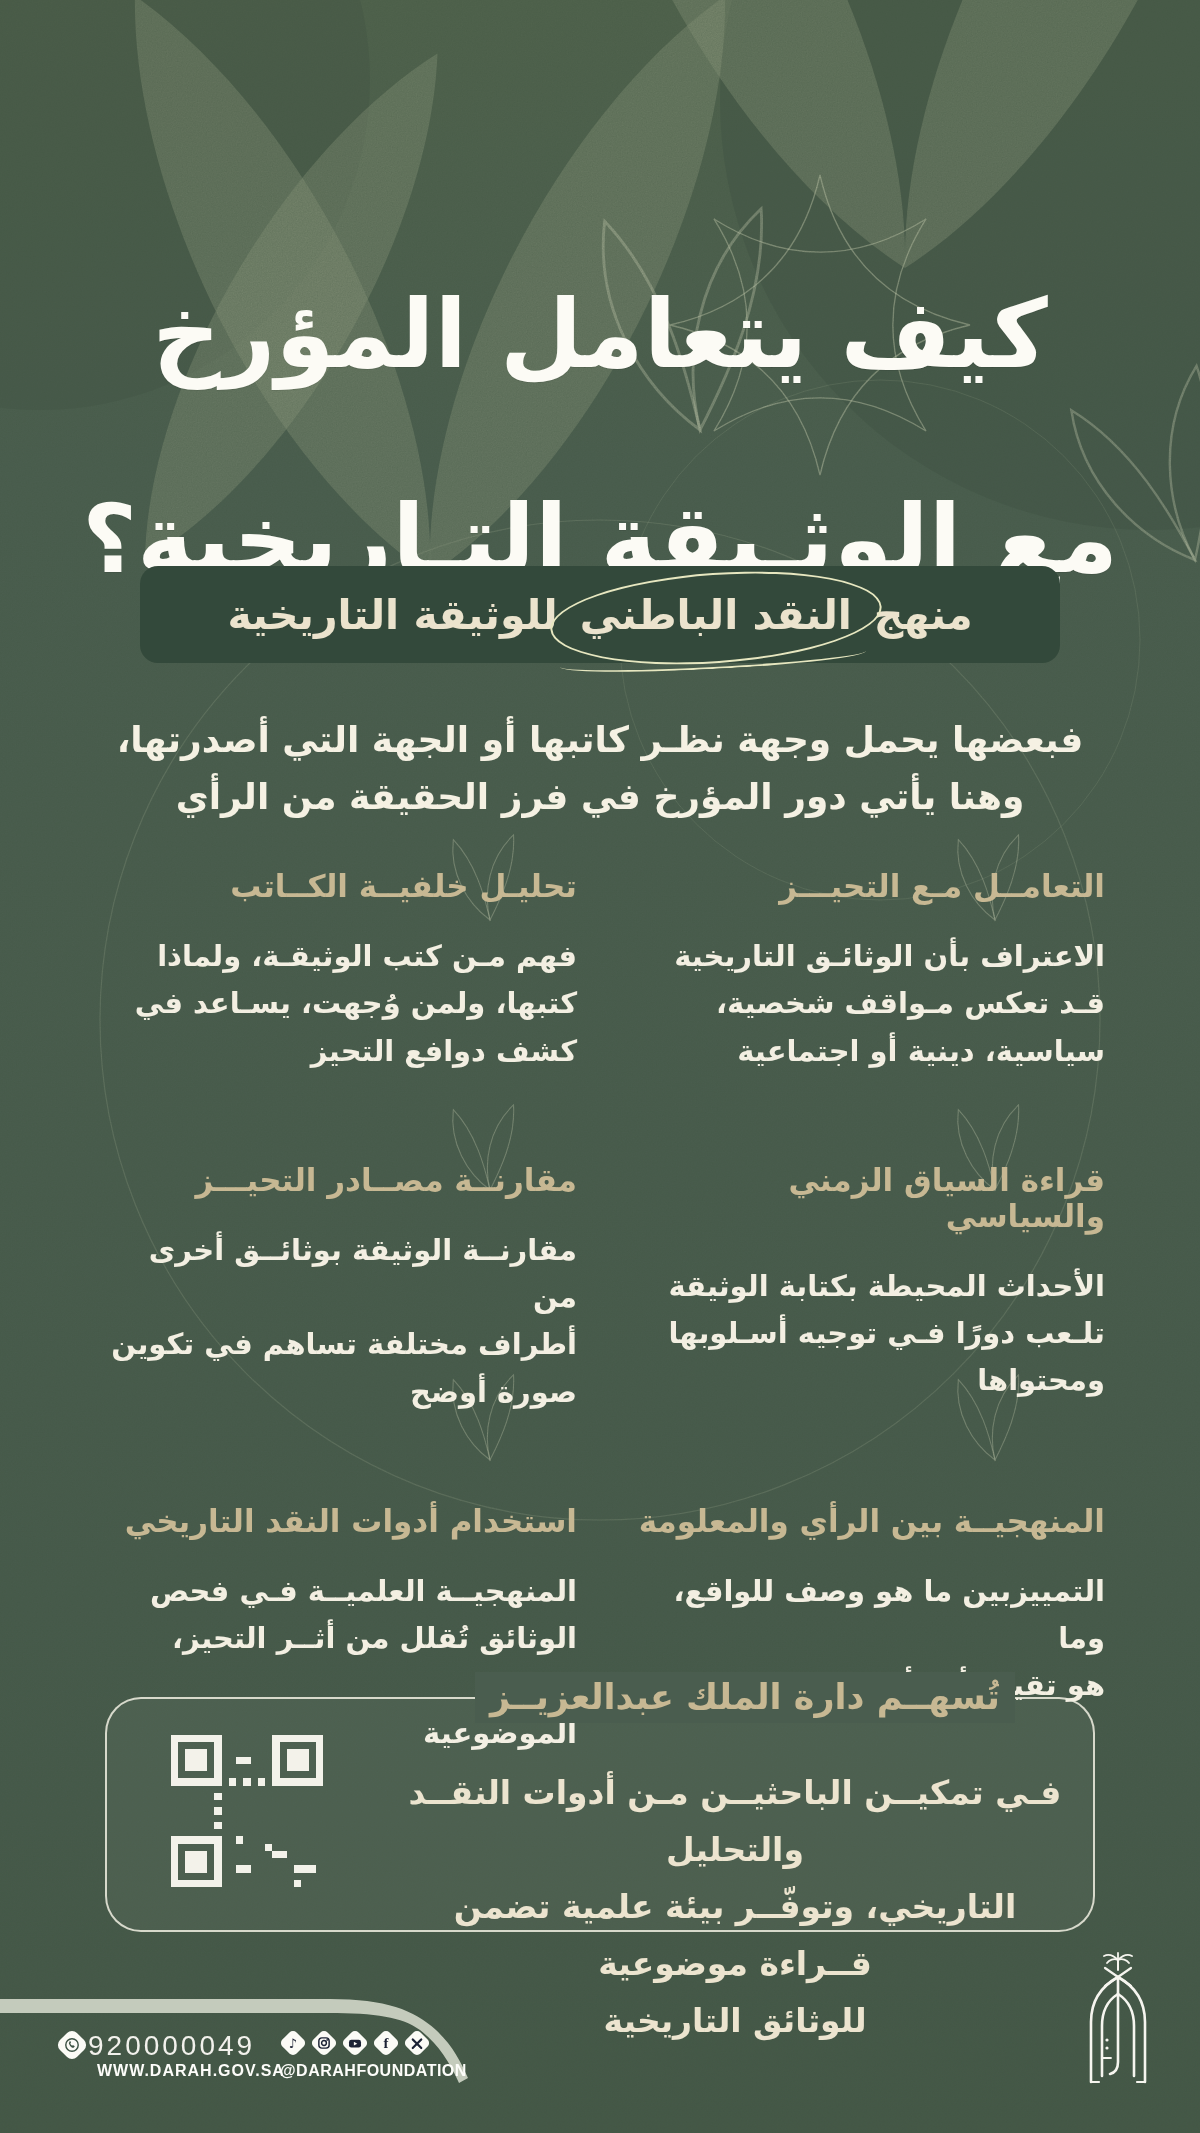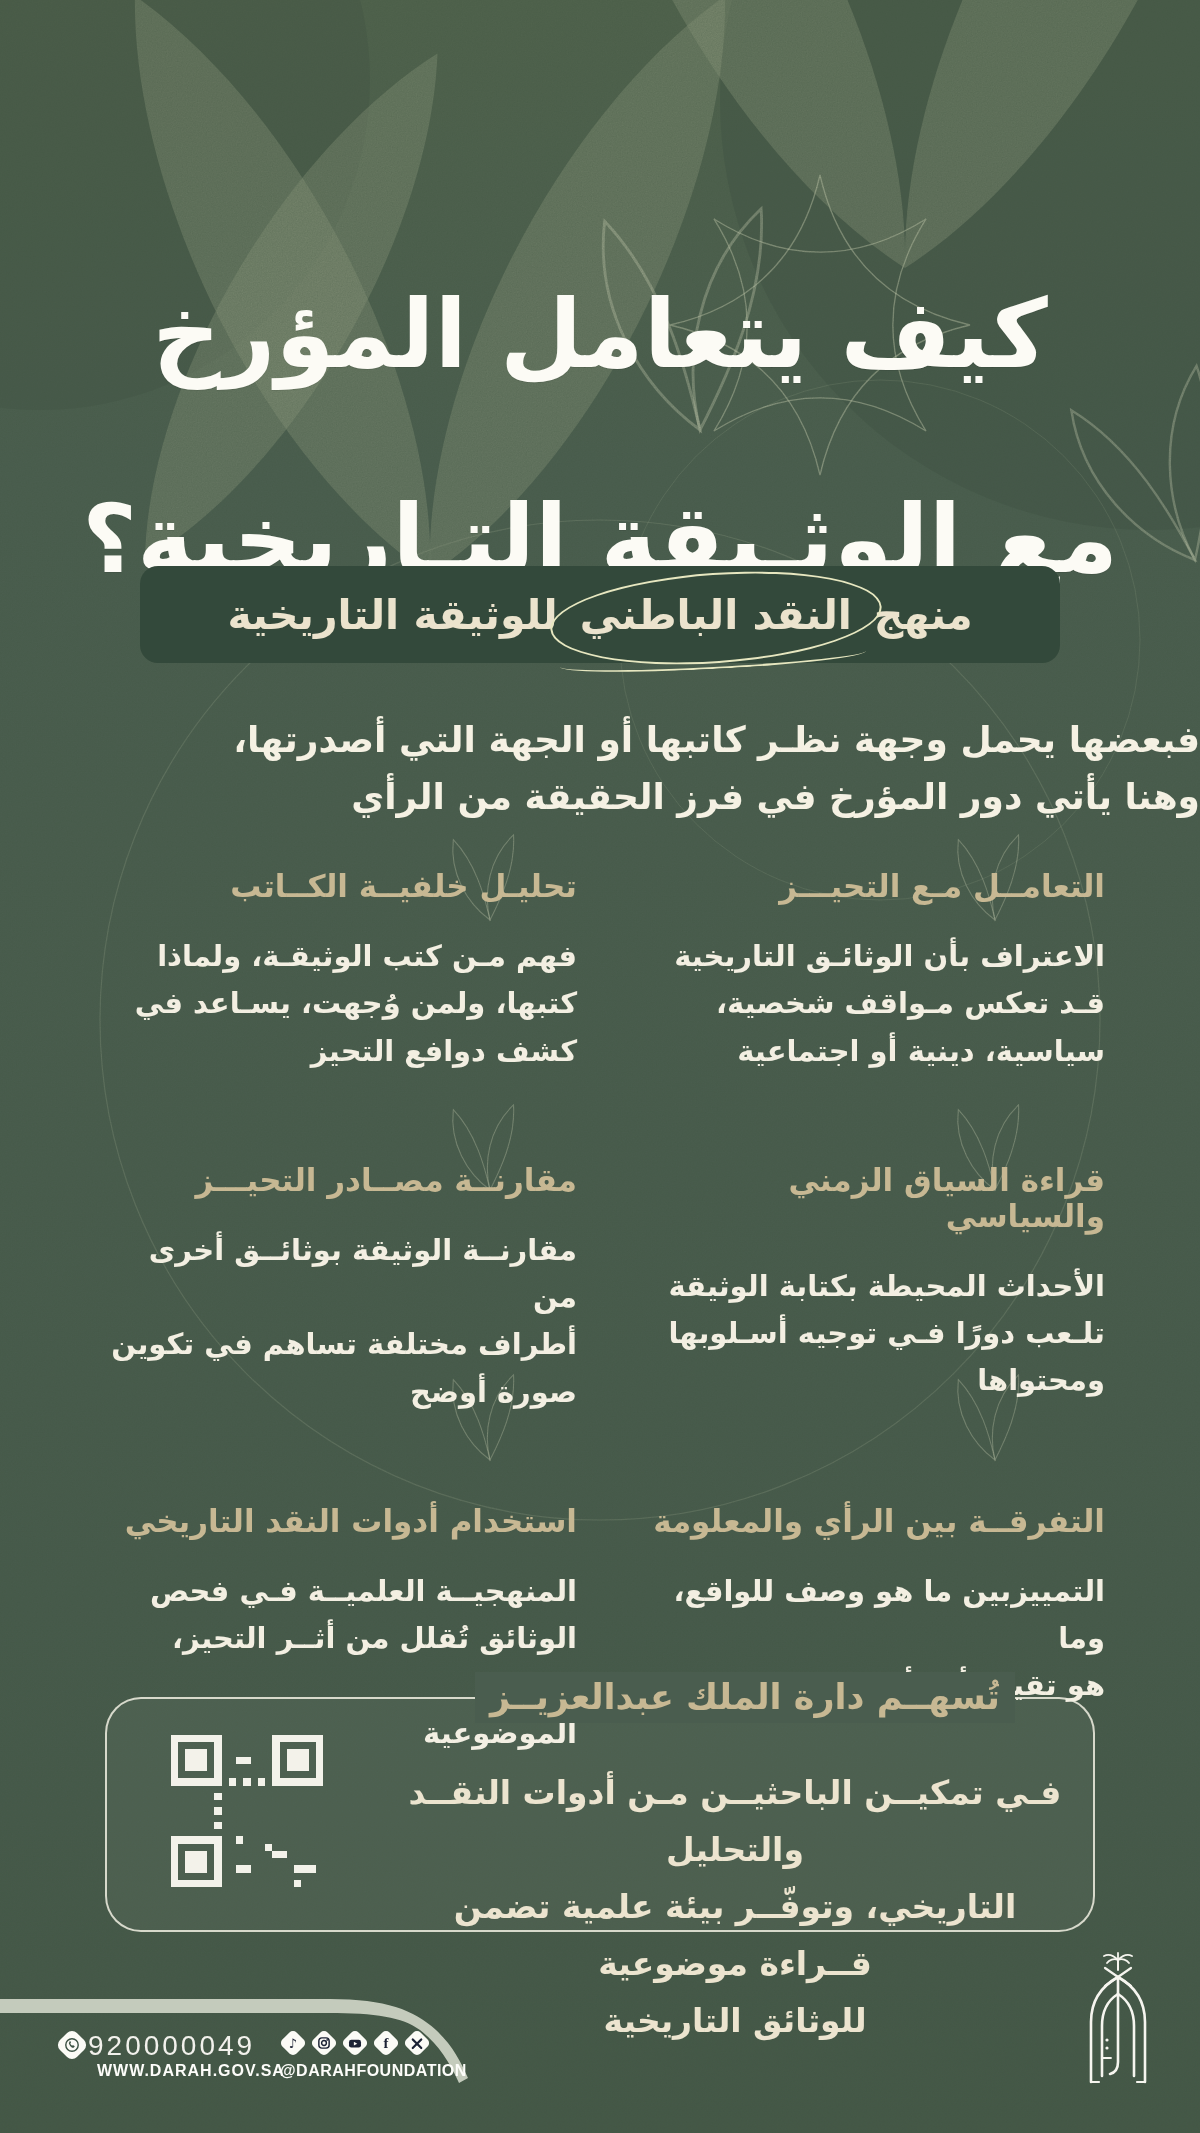--- a/index.html
+++ b/index.html
@@ -26,21 +26,21 @@
   .circled::after{
     content:"";position:absolute;inset:-18px -20px -24px -20px;
     border:2.5px solid #e7e7c0;border-radius:50%;transform:rotate(-4deg);
   }
   .circled::before{
     content:"";position:absolute;left:-10px;right:-4px;bottom:-30px;height:18px;
     border-bottom:2px solid #e7e7c0;border-radius:50%;transform:rotate(-3deg);
   }
   .intro{
     position:absolute;top:676px;left:0;right:0;z-index:3;
-    direction:rtl;white-space:pre-line;
+    direction:rtl;text-align:center;white-space:pre-line;
     font-size:36px;font-weight:bold;color:#f5f1e3;line-height:1.57;
   }
   
   .sections{
     position:absolute;top:868px;left:95px;width:1010px;z-index:3;
     display:grid;grid-template-columns:1fr 1fr;column-gap:46px;row-gap:58px;direction:rtl;
   }
   .section{text-align:right;}
   .s-title{font-size:31px;font-weight:bold;color:#c7b893;margin:0 0 22px 0;}
   .s-body{font-size:29px;font-weight:bold;color:#f3efe2;line-height:1.63;white-space:pre-line;}
@@ -200,21 +200,21 @@
 تلـعب دورًا فـي توجيه أسـلوبها
 ومحتواها</p>
     </div>
     <div class="section">
       <h2 class="s-title">مقارنــة مصــادر التحيـــز</h2>
       <p class="s-body">مقارنــة الوثيقة بوثائــق أخرى من
 أطراف مختلفة تساهم في تكوين
 صورة أوضح</p>
     </div>
     <div class="section">
-      <h2 class="s-title">التفرقــة بين الرأي والمعلومة</h2>
+      <h2 class="s-title">المنهجيــة بين الرأي والمعلومة</h2>
       <p class="s-body">التمييزبين ما هو وصف للواقع، وما
 هو تقييم أو رأي شخصي للكاتب</p>
     </div>
     <div class="section">
       <h2 class="s-title">استخدام أدوات النقد التاريخي</h2>
       <p class="s-body">المنهجيــة العلميــة فـي فحص
 الوثائق تُقلل من أثــر التحيز، وتُعزز
 الموضوعية</p>
     </div>
   </div>

